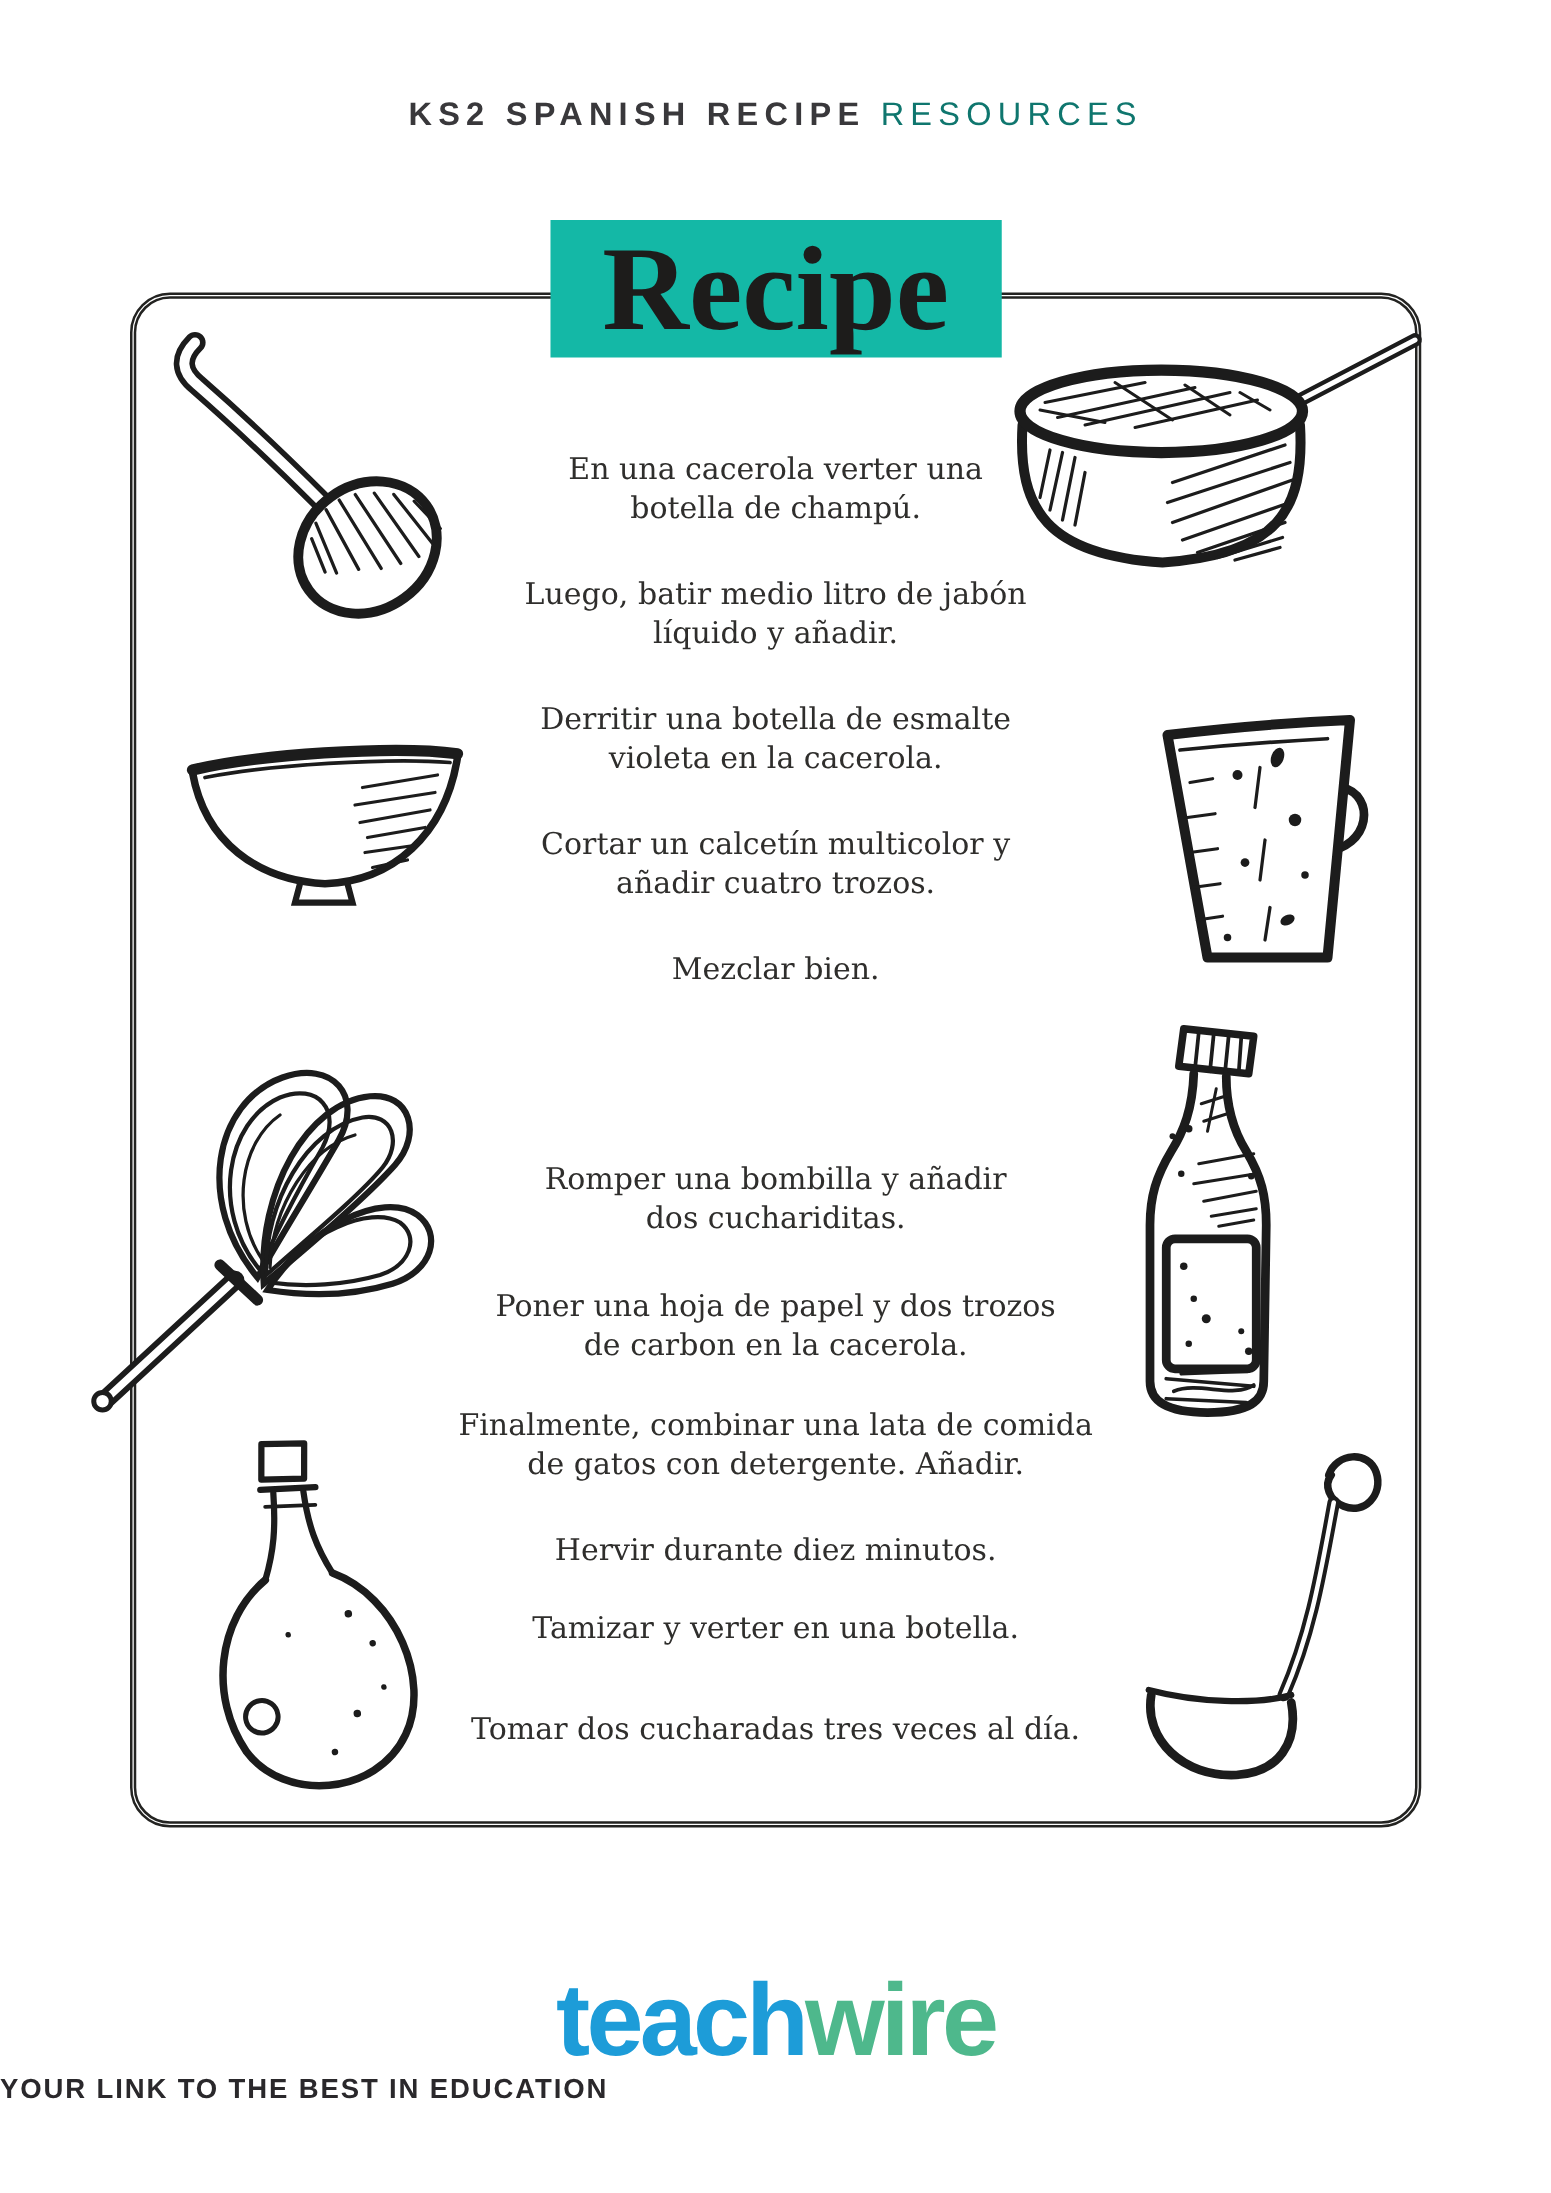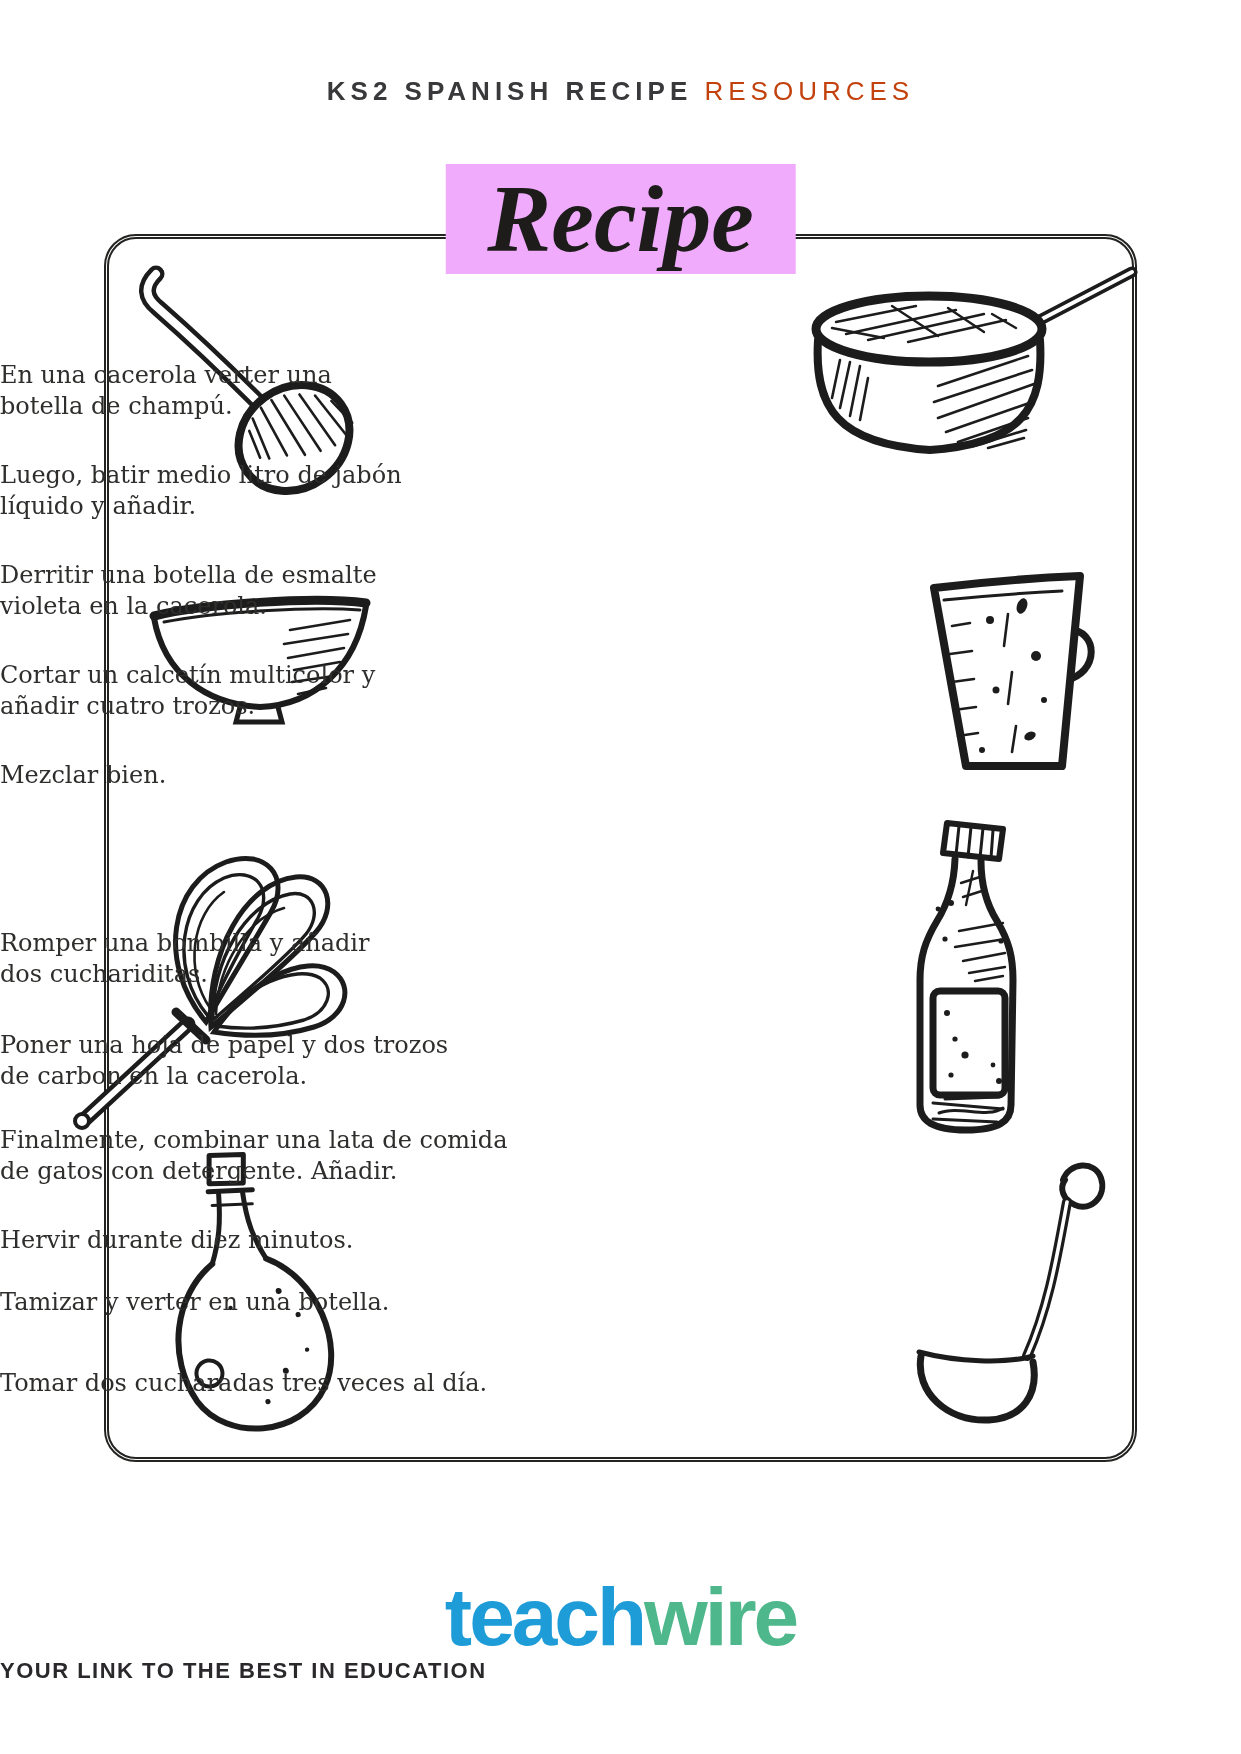--- a/index.html
+++ b/index.html
@@ -14,44 +14,45 @@
   
   .doc-header{
     position:absolute;top:76px;left:0;width:100%;
     text-align:center;
     font-family:"Liberation Sans", sans-serif;
     font-size:26px;letter-spacing:5px;
     color:#39383b;
     white-space:nowrap;
   }
   .doc-header .bold{font-weight:700;}
-  .doc-header .light{font-weight:400;color:#c2410c;margin-top:28px;}
+  .doc-header .light{font-weight:400;color:#0f766e;margin-top:28px;}
   
   .recipe-box{
     position:absolute;
     left:104px;top:234px;width:1033px;height:1228px;
     box-sizing:border-box;
     border:5px double #232321;
     border-radius:32px;
   }
   .recipe-title{
     position:absolute;
-    top:164px;left:50%;transform:translateX(-50%);
+    top:176px;left:50%;transform:translateX(-50%);
     z-index:3;
-    background:#f0abfc;
+    background:#14b8a6;
     padding:0 42px;
     font-family:"Liberation Serif", serif;
-    font-style:italic;font-weight:700;
+    font-weight:700;
     font-size:96px;line-height:1.15;
     color:#1d1c1b;
     white-space:nowrap;
   }
   
   .step{
     position:absolute;left:0;width:100%;margin:0;
+    text-align:center;
     font-size:24px;line-height:31px;
     white-space:pre-line;
     color:#2f2e2c;
     z-index:2;
   }
   
   .sketch{position:absolute;z-index:1;}
   .sketch path,.sketch ellipse,.sketch circle,.sketch rect,.sketch line{
     vector-effect:none;
   }

